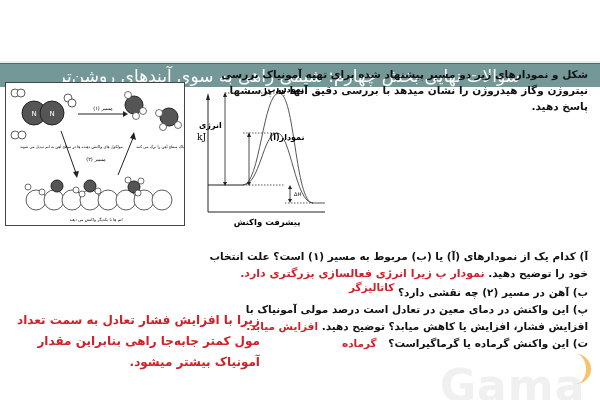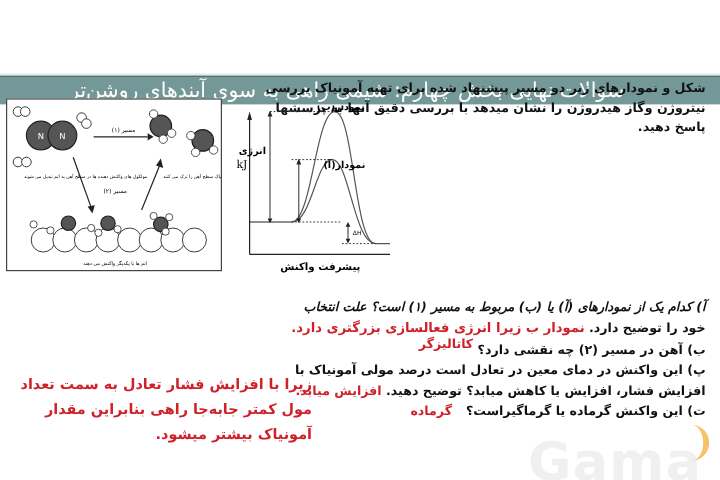--- a/index.html
+++ b/index.html
@@ -126,25 +126,25 @@
     <line x1="95" y1="99" x2="95" y2="113" stroke="#222" stroke-width="0.8"></line>
     <polygon points="93,101 95,97 97,101" fill="#222"></polygon>
       <polygon points="93,111 95,115 97,111" fill="#222"></polygon>
     <text x="99" y="108" font-size="5">ΔH</text>
     <text x="89" y="4" font-size="8" font-weight="bold" text-anchor="middle">نمودار(ب)</text>
     <text x="92" y="52" font-size="8" font-weight="bold" text-anchor="middle">نمودار(آ)</text>
     <text x="72" y="137" font-size="8.5" font-weight="bold" text-anchor="middle">پیشرفت واکنش</text>
   </svg>
 </div>
 
-<div class="qa rtl" style="top:248px;font-style:italic;">
+<div class="qa rtl" style="top:248px;">
   <span>آ)   کدام یک از نمودارهای (آ) یا (ب) مربوط به مسیر (۱) است؟ علت انتخاب</span>
 </div>
 <div class="qa rtl" style="top:265px;">
-  <span>خود را توضیح دارد.</span>
+  <span>خود را توضیح دهید.</span>
   <span class="red" style="font-size:11px;">نمودار ب  زیرا انرژی  فعالسازی  بزرگتری دارد.</span>
 </div>
 <div class="qa rtl" style="top:284px;">
   <span>ب) آهن در   مسیر (۲) چه نقشی  دارد؟</span>
   <span class="red" style="position:relative; top:-5px; margin-right:0;">کاتالیزگر</span>
 </div>
 <div class="qa rtl" style="top:301px;">
   <span>پ) این واکنش در دمای معین در تعادل است درصد مولی آمونیاک با</span>
 </div>
 <div class="qa rtl" style="top:318px;">

